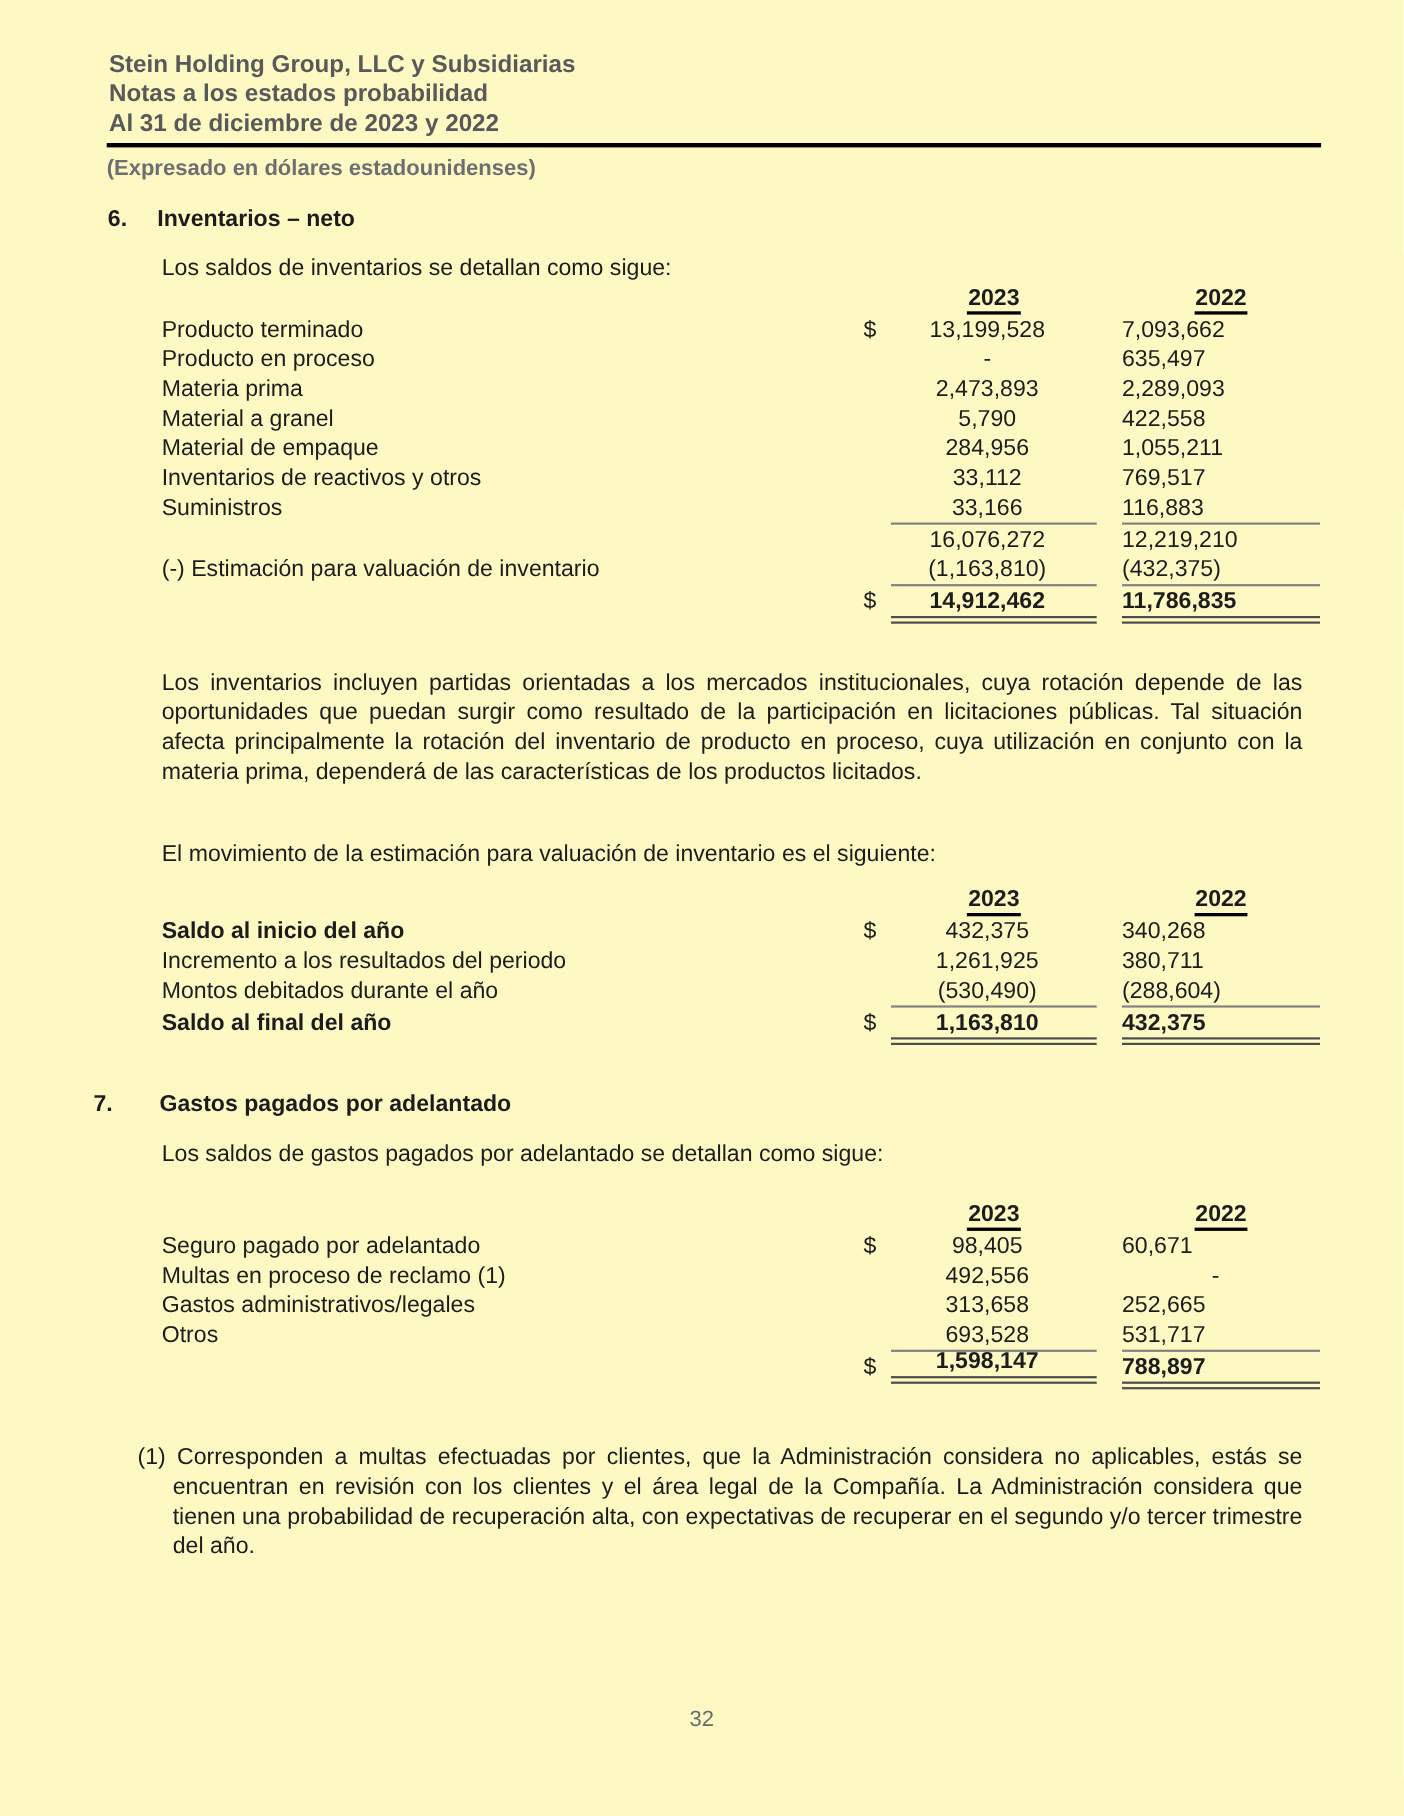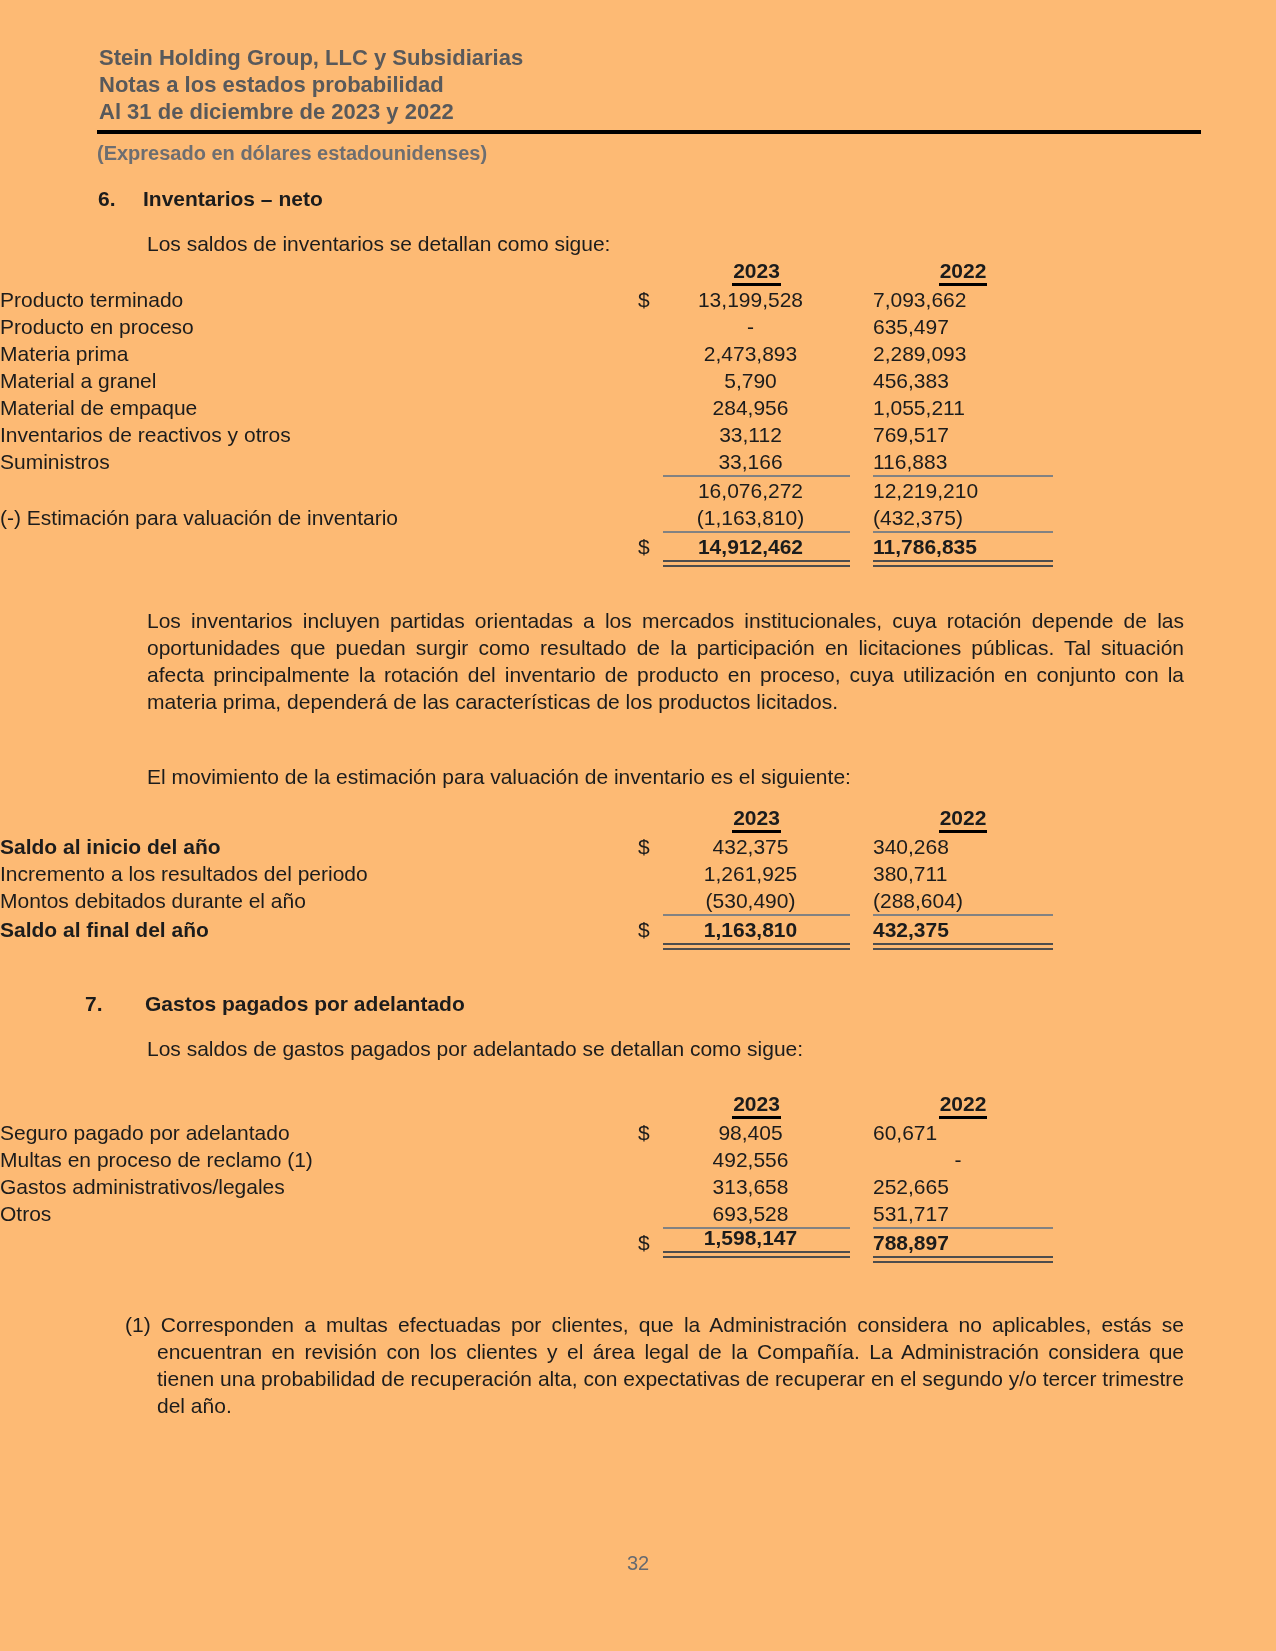--- a/index.html
+++ b/index.html
@@ -1,19 +1,19 @@
 <!DOCTYPE html>
 <html><head>
 <meta charset="utf-8">
 <style>
   html,body { margin:0; padding:0; background:#ffffff; }
   .page {
     position:relative;
     width:1276px; height:1651px;
-    background:#fdba74;
+    background:#fef9c3;
     font-family:"Liberation Sans", sans-serif;
     color:#1c1c1c;
     font-size:21px;
     overflow:hidden;
   }
 
   
   .doc-header { margin:44px 0 0 99px; color:#58595b; font-weight:bold; font-size:22px; line-height:27px; }
   .header-rule { margin:5px 0 0 97px; width:1104px; height:4px; background:#000; }
   .doc-subtitle { margin:6px 0 0 97px; color:#6d6e71; font-size:20px; line-height:27px;font-weight:bold; }
@@ -22,21 +22,21 @@
   .section-head { display:flex; font-weight:bold; line-height:27px; }
   .sec6-head { margin:18px 0 0 98px; }
   .sec6-head .num { width:45px; }
   .sec7-head { margin:40px 0 0 85px; }
   .sec7-head .num { width:60px; }
 
   .intro { margin:18px 0 0 147px; line-height:27px; }
   .intro7 { margin-top:18px; }
 
   
-  .fin-table { }
+  .fin-table { margin-left:147px; }
   .frow { display:grid; grid-template-columns:638px 25px 187px 23px 180px; line-height:27px; }
   .v23 { text-align:center; padding-right:12px; }
   .v22 { padding-right:10px; }
   .dash { text-align:center; }
   .h23, .h22 { text-align:center; }
   .colhead { font-weight:bold; border-bottom:3px solid #000; padding:0 1px; display:inline-block; line-height:24px; }
   .ul { border-bottom:2px solid #828282; }
   .dbl { border-bottom:7px double #4d4d4d; }
   .b { font-weight:bold; }
   .raise { position:relative; top:-5px; }
@@ -99,21 +99,21 @@
       <div class="cur"></div>
       <div class="v23">2,473,893</div>
         <div></div>
       <div class="v22">2,289,093</div>
     </div>
     <div class="frow">
       <div class="lbl">Material a granel</div>
       <div class="cur"></div>
       <div class="v23">5,790</div>
         <div></div>
-      <div class="v22">456,383</div>
+      <div class="v22">422,558</div>
     </div>
     <div class="frow">
       <div class="lbl">Material de empaque</div>
       <div class="cur"></div>
       <div class="v23">284,956</div>
         <div></div>
       <div class="v22">1,055,211</div>
     </div>
     <div class="frow">
       <div class="lbl">Inventarios de reactivos y otros</div>

